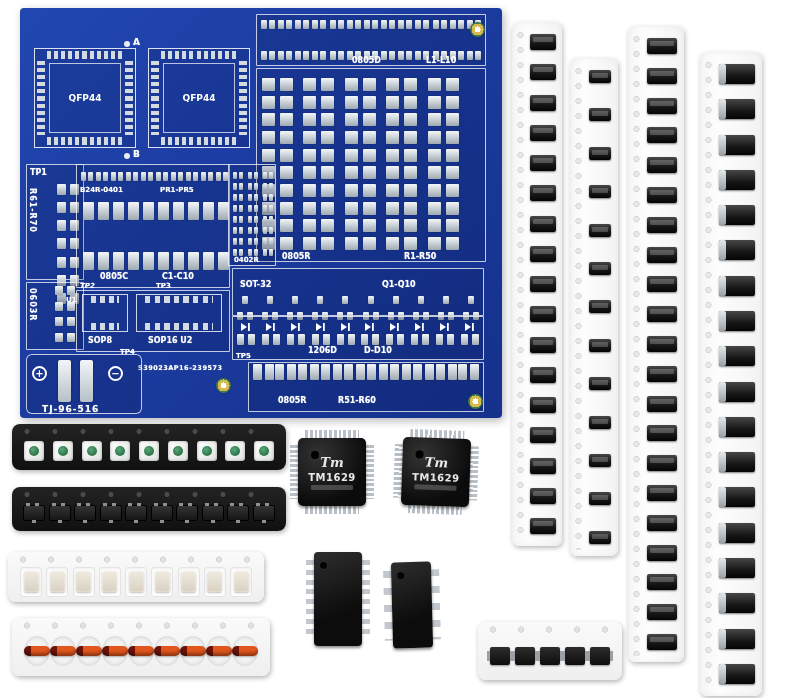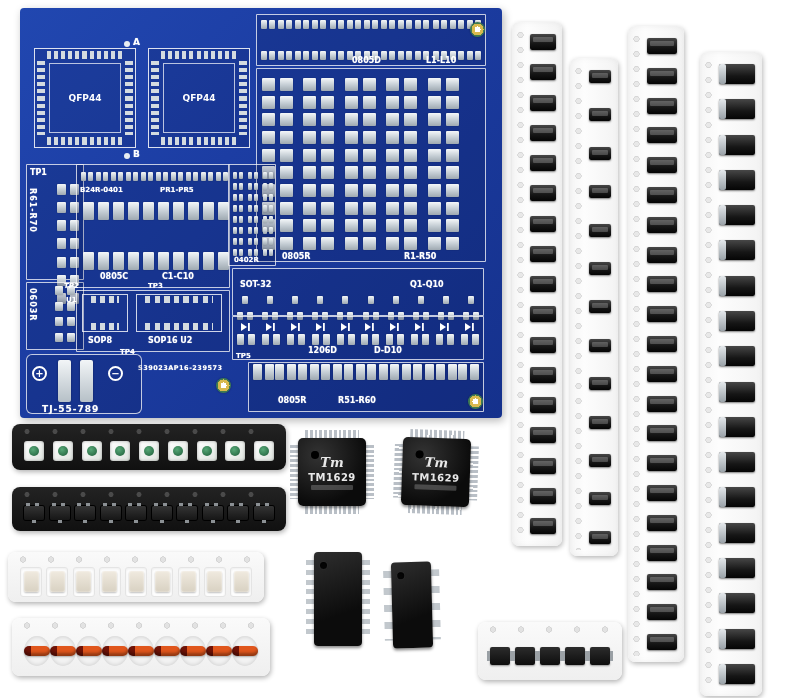--- a/index.html
+++ b/index.html
@@ -745,37 +745,37 @@
       </div>
         <div class="fp">
         <div class="pad"></div>
         <div class="pad"></div>
       </div>
       </div>
     <div class="sk sk-sm" style="left:214px;top:248px;">0402R</div>
 
     <div class="sbox" style="left:56px;top:282px;width:154px;height:62px;"></div>
     <div class="sk sk-sm" style="left:46px;top:288px;">U1</div>
-    <div class="sk sk-sm" style="left:44px;top:274px;font-style:italic;">TP2</div>
+    <div class="sk sk-sm" style="left:60px;top:274px;font-style:italic;">TP2</div>
     <div class="sop-fp sop8-fp" style="left:62px;top:286px;width:46px;height:38px;">
       <div class="prow t"></div>
       <div class="prow b"></div>
     </div>
     <div class="sop-fp sop16-fp" style="left:116px;top:286px;width:86px;height:38px;">
       <div class="prow t"></div>
       <div class="prow b"></div>
     </div>
-    <div class="sk sk-sm" style="left:128px;top:274px;">TP3</div>
+    <div class="sk sk-sm" style="left:136px;top:274px;">TP3</div>
     <div class="sk" style="left:68px;top:328px;">SOP8</div>
     <div class="sk" style="left:128px;top:328px;">SOP16 U2</div>
     <div class="sk sk-sm" style="left:100px;top:340px;">TP4</div>
 
     <div class="sbox" style="left:212px;top:260px;width:252px;height:48px;"></div>
     <div class="sk" style="left:220px;top:272px;">SOT-32</div>
-    <div class="sk" style="left:390px;top:272px;">Q1-Q10</div>
+    <div class="sk" style="left:362px;top:272px;">Q1-Q10</div>
     <div class="grid g-sot">
       <div class="sotfp">
         <div class="pad pt"></div>
         <div class="pad pb1"></div>
         <div class="pad pb2"></div>
       </div>
     <div class="sotfp">
         <div class="pad pt"></div>
         <div class="pad pb1"></div>
         <div class="pad pb2"></div>
@@ -919,21 +919,21 @@
           <path d="M1 1 L7 5 L1 9 Z" fill="#ffffff"></path>
           <rect x="8" y="1" width="1.8" height="8" fill="#ffffff"></rect>
         </svg>
         <div class="fp">
           <div class="pad"></div>
           <div class="pad"></div>
         </div>
       </div>
       </div>
     <div class="sk" style="left:288px;top:338px;">1206D</div>
-    <div class="sk" style="left:354px;top:338px;">D-D10</div>
+    <div class="sk" style="left:344px;top:338px;">D-D10</div>
     <div class="sk sk-sm" style="left:216px;top:344px;">TP5</div>
 
     <div class="sbox" style="left:228px;top:354px;width:236px;height:50px;"></div>
     <div class="grid g-r51">
       <div class="fp">
         <div class="pad"></div>
         <div class="pad"></div>
       </div>
     <div class="fp">
         <div class="pad"></div>
@@ -979,21 +979,21 @@
 
     <div class="sbox" style="left:6px;top:346px;width:116px;height:60px;border-radius:6px;"></div>
     <div class="bcircle" style="left:12px;top:358px;">
         <span>+</span>
       </div>
     <div class="bcircle" style="left:88px;top:358px;">
         <span>−</span>
       </div>
     <div class="bpad" style="left:38px;top:352px;"></div>
     <div class="bpad" style="left:60px;top:352px;"></div>
-    <div class="sk" style="left:22px;top:396px;font-size:9px;letter-spacing:1px;">TJ-55-789</div>
+    <div class="sk" style="left:22px;top:396px;font-size:9px;letter-spacing:1px;">TJ-96-516</div>
 
     <div class="mhole" style="left:450px;top:14px;"></div>
     <div class="mhole" style="left:448px;top:386px;"></div>
     <div class="mhole" style="left:196px;top:370px;"></div>
   </div>
 
   <div class="vstrip s1" style="left:512px;top:22px;width:50px;height:524px;">
     <div class="holes"></div>
     <div class="comps">
       <div class="chip-r"></div>

